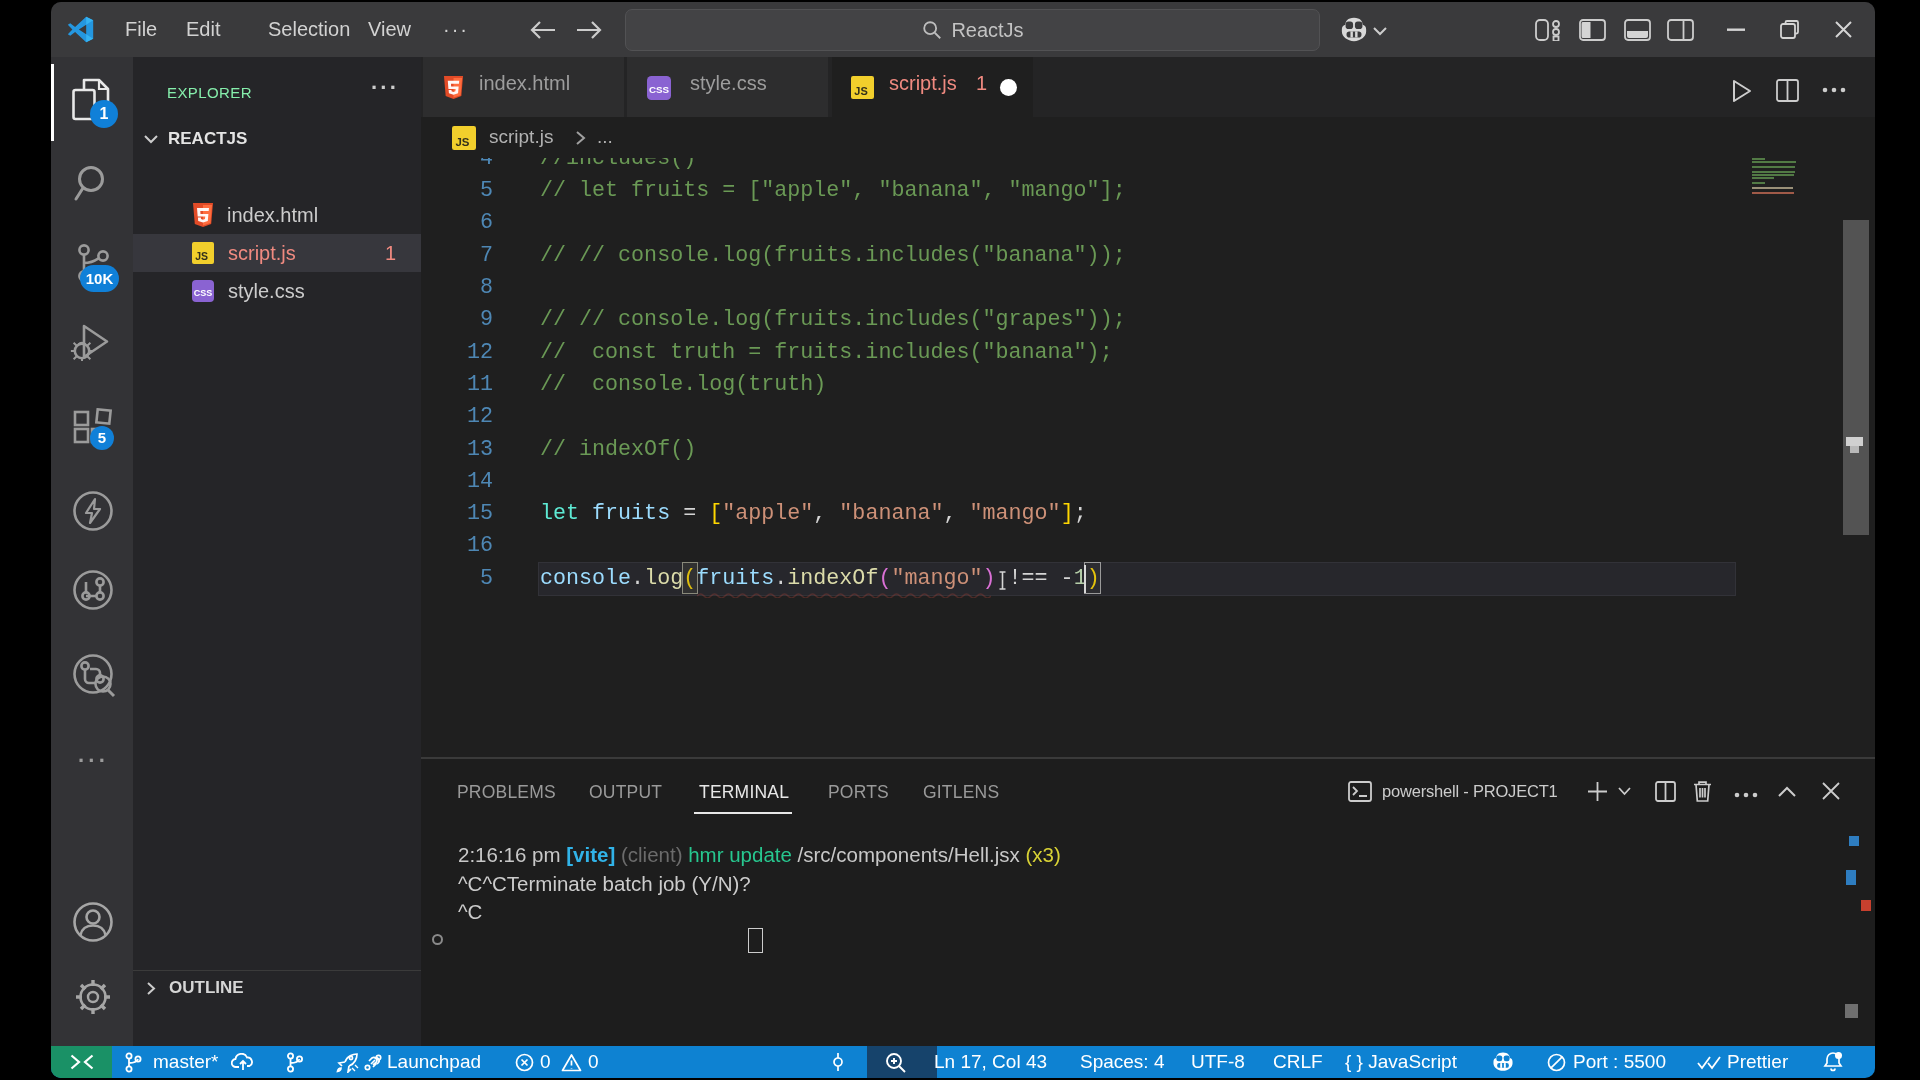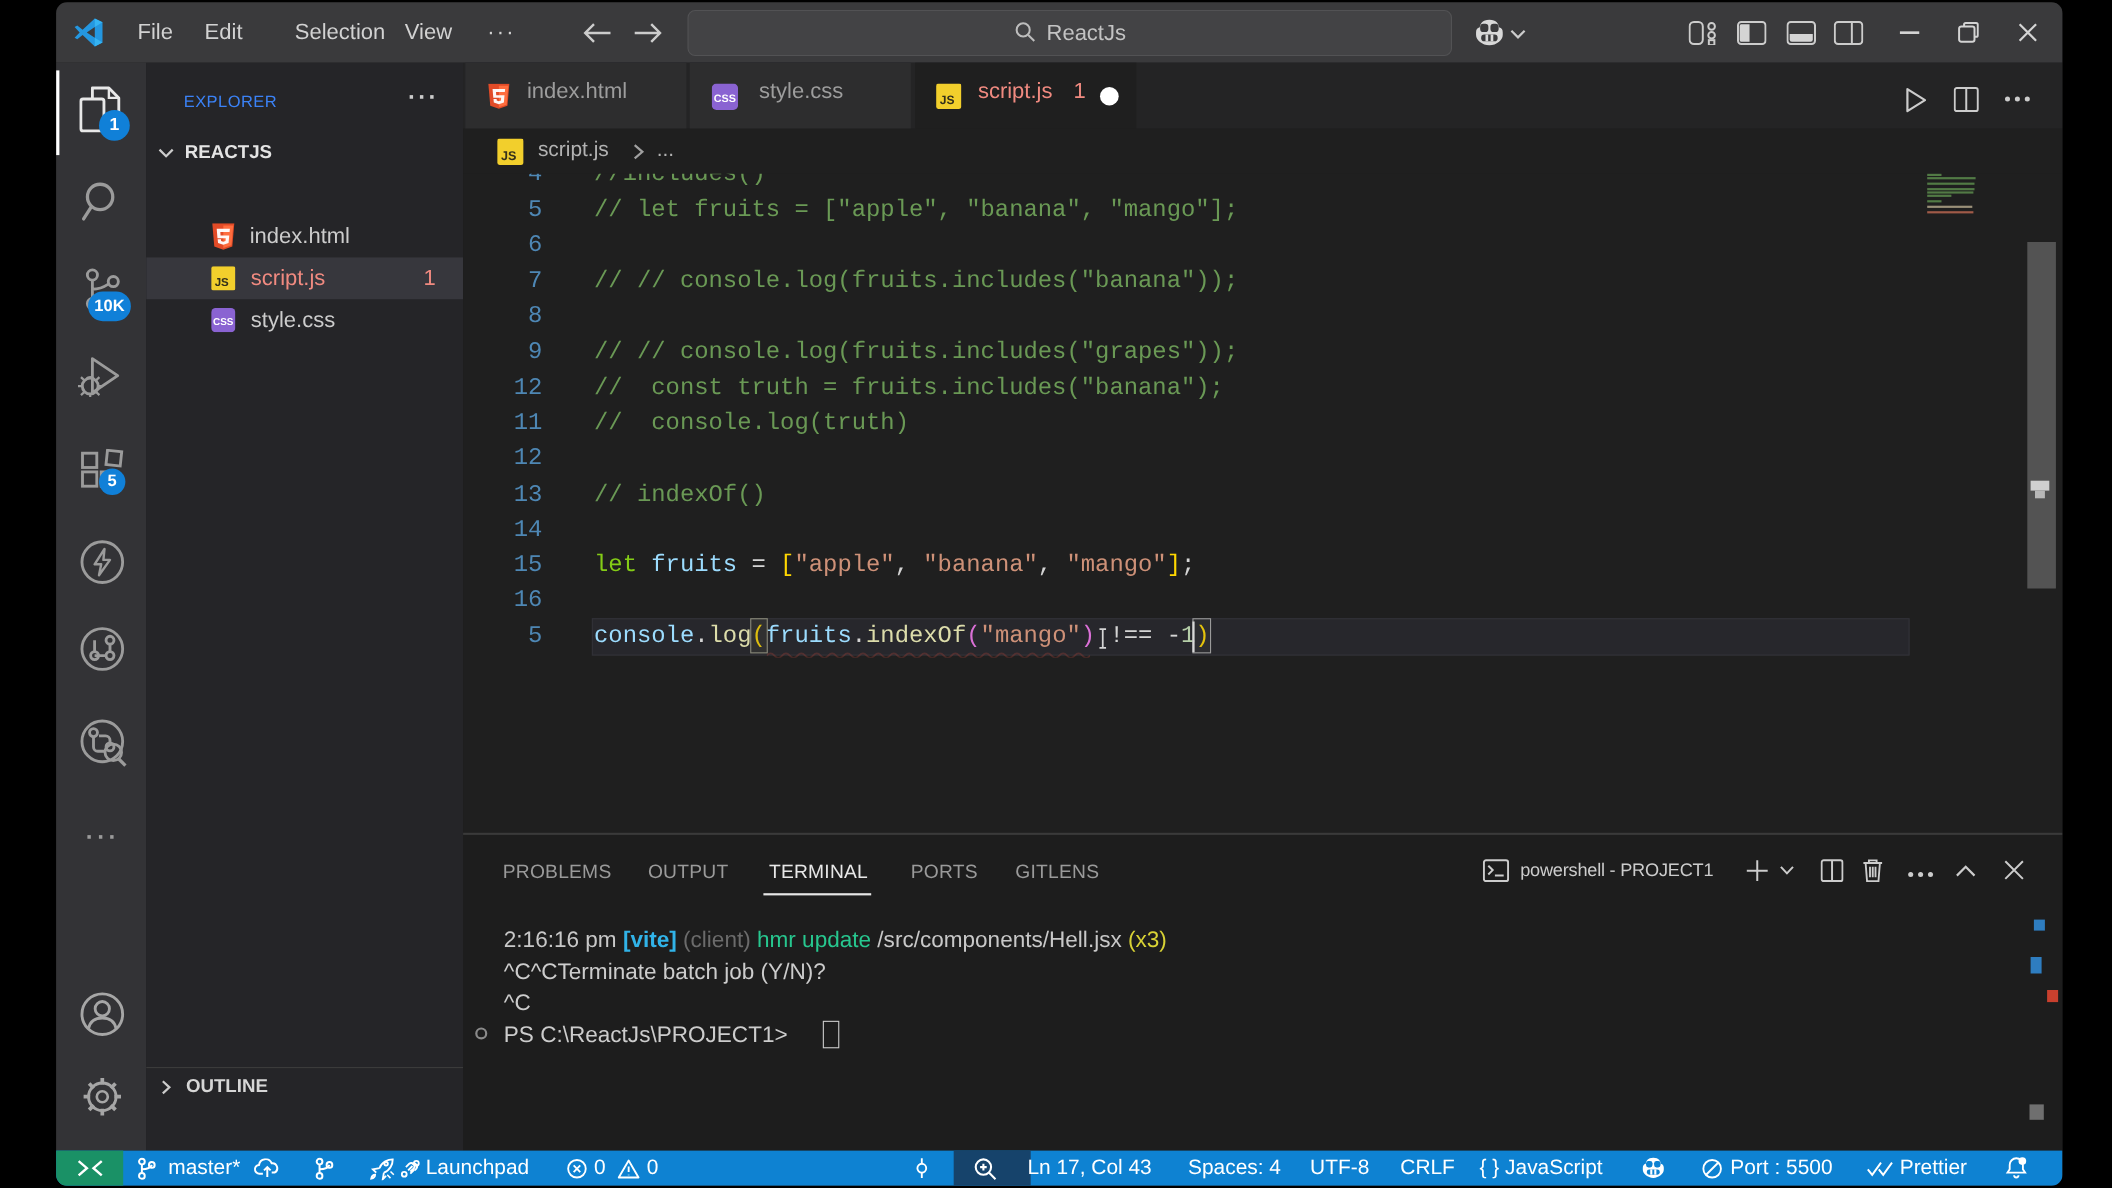--- a/index.html
+++ b/index.html
@@ -155,21 +155,21 @@
         <path d="M8.5 34 C10 27 15 24.5 21 24.5 C27 24.5 32 27 33.5 34"></path>
       </svg>
     <svg class="ic" style="left:22px;top:920px" width="40" height="40" viewBox="0 0 40 40" fill="none" stroke="#a6a6a6">
         <circle cx="20" cy="20" r="12.5" stroke-width="2.6"></circle>
         <circle cx="20" cy="20" r="5" stroke-width="2.4"></circle>
         <path d="M20 3 v6 M20 31 v6 M3 20 h6 M31 20 h6 M8 8 l4.3 4.3 M27.7 27.7 l4.3 4.3 M8 32 l4.3-4.3 M27.7 12.3 L32 8" stroke-width="3.4"></path>
       </svg>
     <div id="actind"></div>
   </div>
   <div id="sidebar">
-    <div style="position:absolute;left:34px;top:27px;font-size:15px;color:#3b82f6;letter-spacing:0.4px">EXPLORER</div>
+    <div style="position:absolute;left:34px;top:27px;font-size:15px;color:#86efac;letter-spacing:0.4px">EXPLORER</div>
     <div style="position:absolute;left:238px;top:18px;color:#cccccc;font-size:22px;letter-spacing:2px;font-weight:bold">···</div>
     <div class="trow" style="top:63px;font-weight:bold;color:#e4e4e4;font-size:17px">
       <svg style="position:absolute;left:10px;top:12px" width="16" height="14" viewBox="0 0 16 14" fill="none" stroke="#cccccc" stroke-width="2">
           <path d="M2 4 l6 6 6-6"></path>
         </svg>
       <span style="position:absolute;left:35px">REACTJS</span>
     </div>
     <div class="trow" style="top:139px">
       <svg style="position:absolute;left:59px;top:7px" width="22" height="25" viewBox="0 0 22 25">
           <path fill="#e24b27" d="M1 0 H21 L19.2 21 L11 24 L2.8 21Z"></path>
@@ -263,21 +263,21 @@
       <div class="cl" style="left:119px;top:145px;color:#6a9955">// // console.log(fruits.includes("grapes"));</div>
     <div class="ln" style="top:178px">12</div>
       <div class="cl" style="left:119px;top:178px;color:#6a9955">//  const truth = fruits.includes("banana");</div>
     <div class="ln" style="top:210px">11</div>
       <div class="cl" style="left:119px;top:210px;color:#6a9955">//  console.log(truth)</div>
     <div class="ln" style="top:242px">12</div>
     <div class="ln" style="top:275px">13</div>
       <div class="cl" style="left:119px;top:275px;color:#6a9955">// indexOf()</div>
     <div class="ln" style="top:307px">14</div>
     <div class="ln" style="top:339px">15</div>
-      <div class="cl" style="left:119px;top:339px;color:#d4d4d4"><span style="color:#84cc16">let</span> <span style="color:#9cdcfe">fruits</span> = <span style="color:#ffd700">[</span><span style="color:#ce9178">"apple"</span>, <span style="color:#ce9178">"banana"</span>, <span style="color:#ce9178">"mango"</span><span style="color:#ffd700">]</span>;</div>
+      <div class="cl" style="left:119px;top:339px;color:#d4d4d4"><span style="color:#5eead4">let</span> <span style="color:#9cdcfe">fruits</span> = <span style="color:#ffd700">[</span><span style="color:#ce9178">"apple"</span>, <span style="color:#ce9178">"banana"</span>, <span style="color:#ce9178">"mango"</span><span style="color:#ffd700">]</span>;</div>
     <div class="ln" style="top:371px">16</div>
     <div class="ln" style="top:404px">5</div>
       <div class="cl" style="left:119px;top:404px;color:#d4d4d4"><span style="color:#9cdcfe">console</span>.<span style="color:#dcdcaa">log</span><span style="color:#ffd700">(</span><span style="color:#9cdcfe">fruits</span>.<span style="color:#dcdcaa">indexOf</span><span style="color:#da70d6">(</span><span style="color:#ce9178">"mango"</span><span style="color:#da70d6">)</span> !== -<span style="color:#b5cea8">1</span><span style="color:#ffd700">)</span></div>
     <div style="position:absolute;left:261px;top:404px;width:16px;height:32px;border:1px solid #89897a;background:rgba(90,90,70,0.2)"></div>
     <div style="position:absolute;left:663px;top:404px;width:17px;height:32px;border:1px solid #9a9a9a;background:rgba(80,80,80,0.15)"></div>
     <div style="position:absolute;left:663px;top:407px;width:2px;height:28px;background:#d8d8d8"></div>
     <svg style="position:absolute;left:577px;top:413px" width="9" height="19" viewBox="0 0 9 19" fill="none" stroke="#d5d5d5" stroke-width="1.6">
         <path d="M1.5 1 h6 M4.5 1 v17 M1.5 18 h6"></path>
       </svg>
     <svg style="position:absolute;left:276px;top:434px" width="294" height="6" viewBox="0 0 294 6" fill="none" stroke="#9c3f36" stroke-width="1.5" opacity="0.36">
@@ -331,21 +331,20 @@
       </svg>
     <svg style="position:absolute;left:1356px;top:25px" width="20" height="14" viewBox="0 0 20 14" fill="none" stroke="#cccccc" stroke-width="2">
         <path d="M2 12 l8-8 8 8"></path>
       </svg>
     <svg style="position:absolute;left:1400px;top:22px" width="20" height="20" viewBox="0 0 20 20" fill="none" stroke="#cccccc" stroke-width="1.8">
         <path d="M2 2 L18 18 M18 2 L2 18"></path>
       </svg>
     <div class="tl" style="left:37px;top:81px"><span style="color:#c8c8c8">2:16:16 pm </span><span style="color:#31b3e8;font-weight:bold">[vite] </span><span style="color:#6b6b6b">(client) </span><span style="color:#27c78f">hmr update </span><span style="color:#c8c8c8">/src/components/Hell.jsx </span><span style="color:#d8d235">(x3)</span></div>
     <div class="tl" style="left:37px;top:110px">^C^CTerminate batch job (Y/N)?</div>
     <div class="tl" style="left:37px;top:138px">^C</div>
-    <div class="tl" style="left:37px;top:167px">PS C:\ReactJs\PROJECT1&gt; </div>
     <div style="position:absolute;left:11px;top:175px;width:11px;height:11px;border:2px solid #8a8a8a;border-radius:50%"></div>
     <div style="position:absolute;left:327px;top:169px;width:15px;height:25px;border:1.5px solid #cccccc"></div>
   </div>
   <div style="position:absolute;left:1798px;top:834px;width:10px;height:10px;background:#2e7dc0"></div>
   <div style="position:absolute;left:1795px;top:868px;width:10px;height:15px;background:#2e7dc0"></div>
   <div style="position:absolute;left:1810px;top:898px;width:10px;height:11px;background:#c8402e"></div>
   <div style="position:absolute;left:1794px;top:1002px;width:13px;height:14px;background:#6f6f6f"></div>
   <div id="statusbar">
     <div style="position:absolute;left:0;top:0;width:61px;height:32px;background:#1a9166"></div>
     <svg style="position:absolute;left:18px;top:8px" width="26" height="16" viewBox="0 0 26 16" fill="none" stroke="#fff" stroke-width="2.2">

